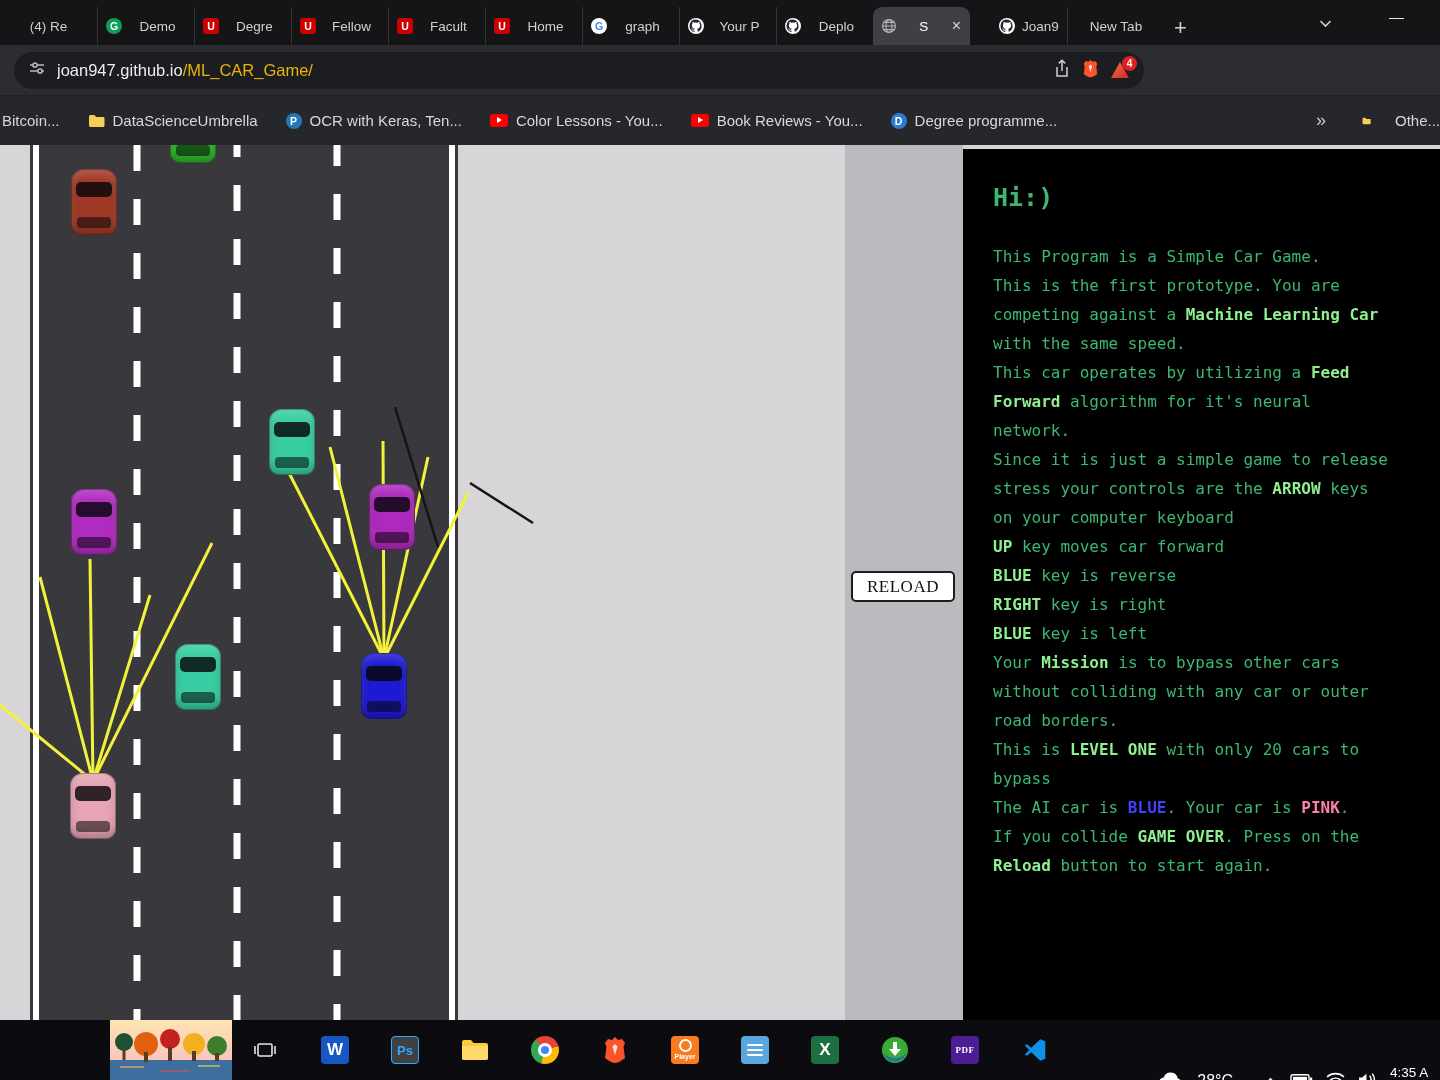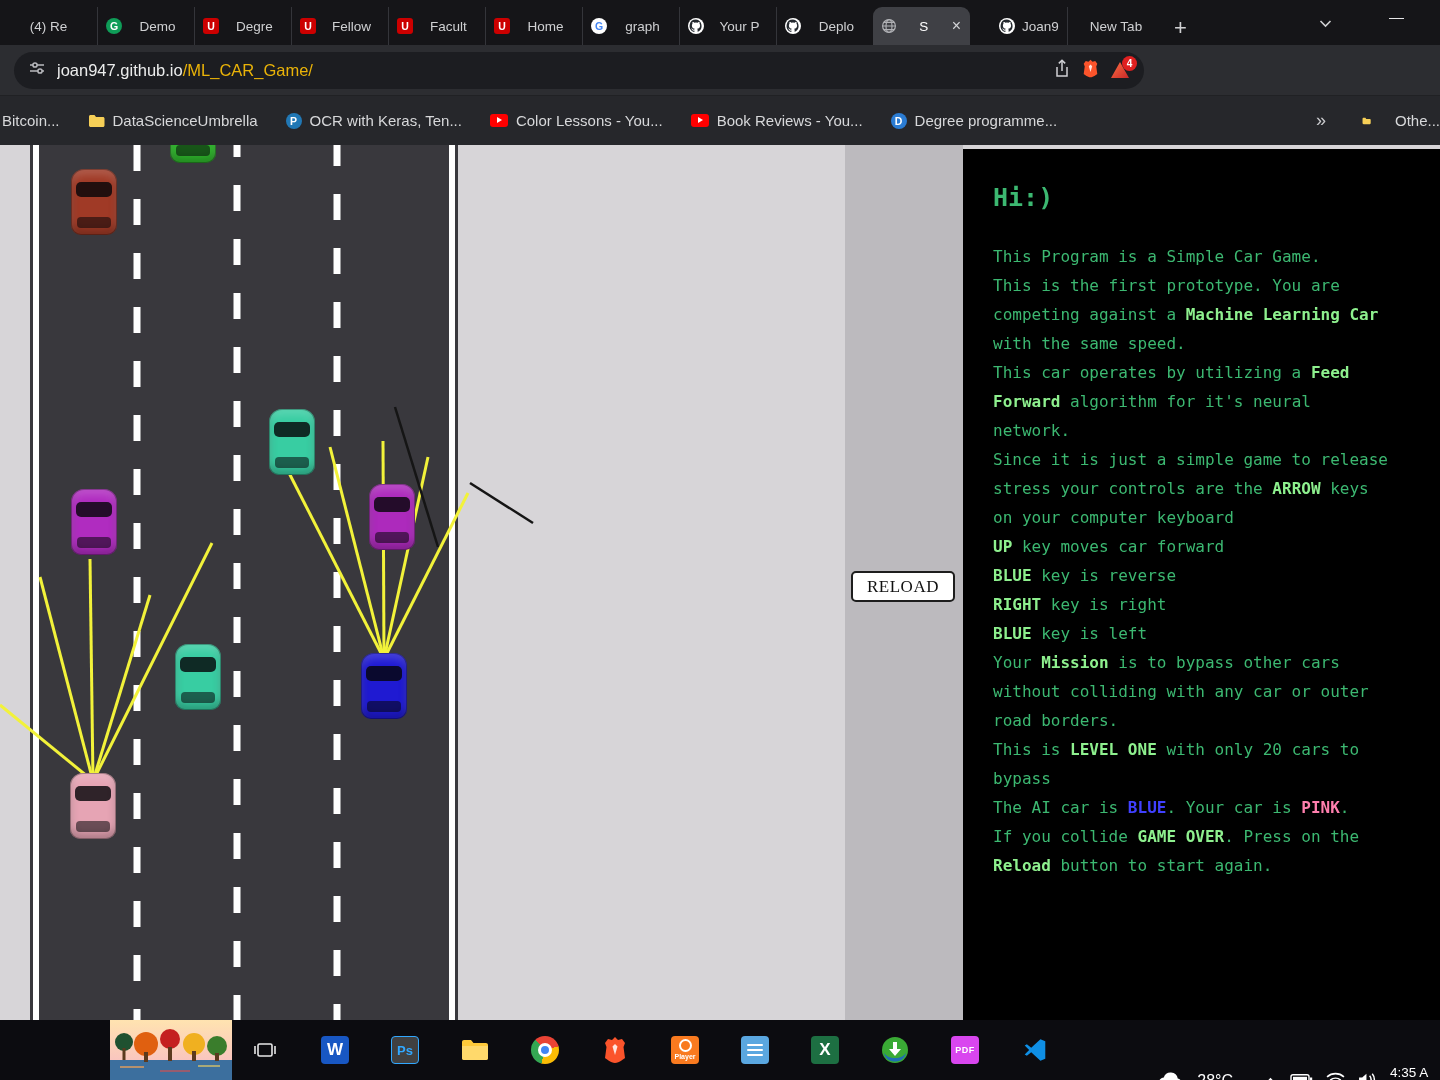--- a/index.html
+++ b/index.html
@@ -66,21 +66,21 @@
   .seg.blue{font-weight:bold;color:var(--blue);}
   .seg.pink{font-weight:bold;color:var(--pink);}
 
   
   .taskbar{position:relative;width:1440px;height:60px;background:#0c0c10;}
   .widget{position:absolute;left:110px;top:0;width:122px;height:60px;overflow:hidden;}
   .tb-icons{position:absolute;left:250px;top:0;height:60px;display:flex;align-items:center;gap:40px;}
   .tbi{width:30px;height:30px;display:flex;align-items:center;justify-content:center;flex:none;}
   .tbsq{width:28px;height:28px;border-radius:4px;display:flex;align-items:center;justify-content:center;color:#fff;font-weight:bold;font-size:17px;font-family:"Liberation Sans",sans-serif;}
   .tbsq.ps{background:#404040;color:#31a8ff;border:1.5px solid #31a8ff;font-size:13px;}
-  .tbsq.pdf{background:#d946ef;font-size:9px;letter-spacing:.5px;}
+  .tbsq.pdf{background:#4c1d95;font-size:9px;letter-spacing:.5px;font-family:Liberation Serif, serif;}
   .tbsq.player{background:#f97a1f;position:relative;flex-direction:column;justify-content:flex-start;}
   .tbsq.player .ring{width:13px;height:13px;border:2px solid #fff;border-radius:50%;margin-top:3px;}
   .tbsq.player b{font-size:7px;font-weight:bold;margin-top:1px;}
   .tbsq.notes{background:#5aa7e0;flex-direction:column;gap:3px;justify-content:center;}
   .tbsq.notes i{display:block;width:16px;height:2px;background:#fff;border-radius:1px;}
   .chrome-ic{width:28px;height:28px;border-radius:50%;background:conic-gradient(from -45deg,#ea4335 0 120deg,#fbbc05 0 240deg,#34a853 0 360deg);position:relative;}
   .chrome-ic::after{content:"";position:absolute;left:7px;top:7px;width:14px;height:14px;border-radius:50%;background:#4285f4;border:3px solid #fff;box-sizing:border-box;}
   .tray{position:absolute;right:0;top:0;height:60px;display:flex;align-items:center;gap:13px;color:#fff;padding-right:0;margin-top:31px;}
   .temp{font-size:16px;color:#fff;}
   .clock{width:50px;overflow:hidden;font-size:13.5px;line-height:17px;white-space:nowrap;}

